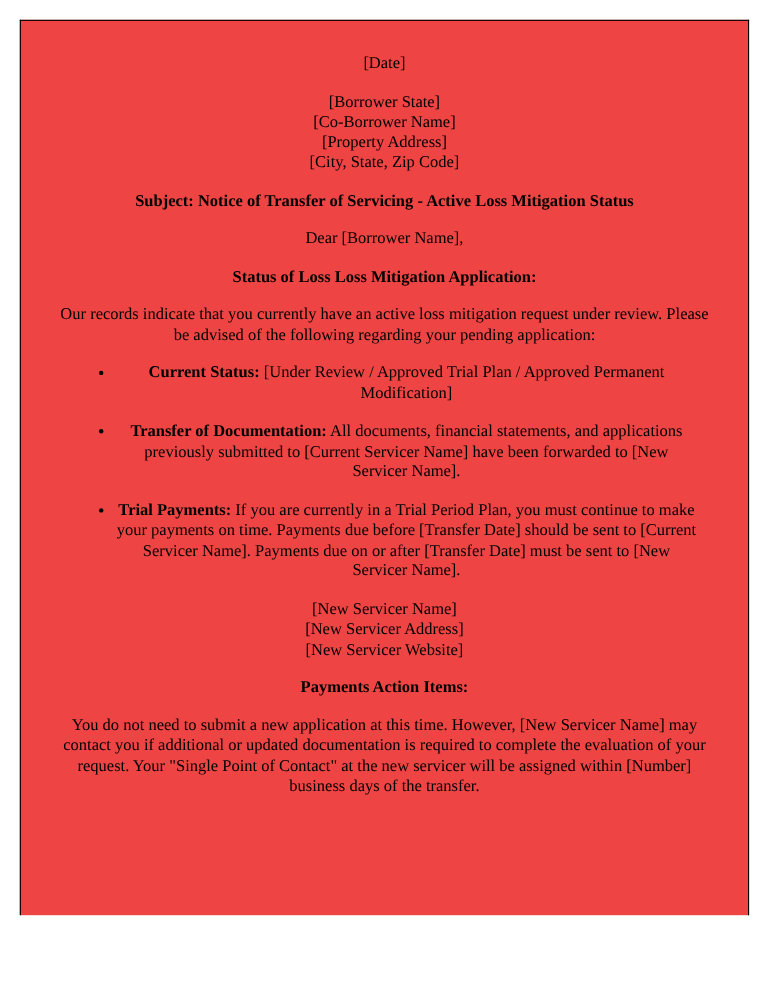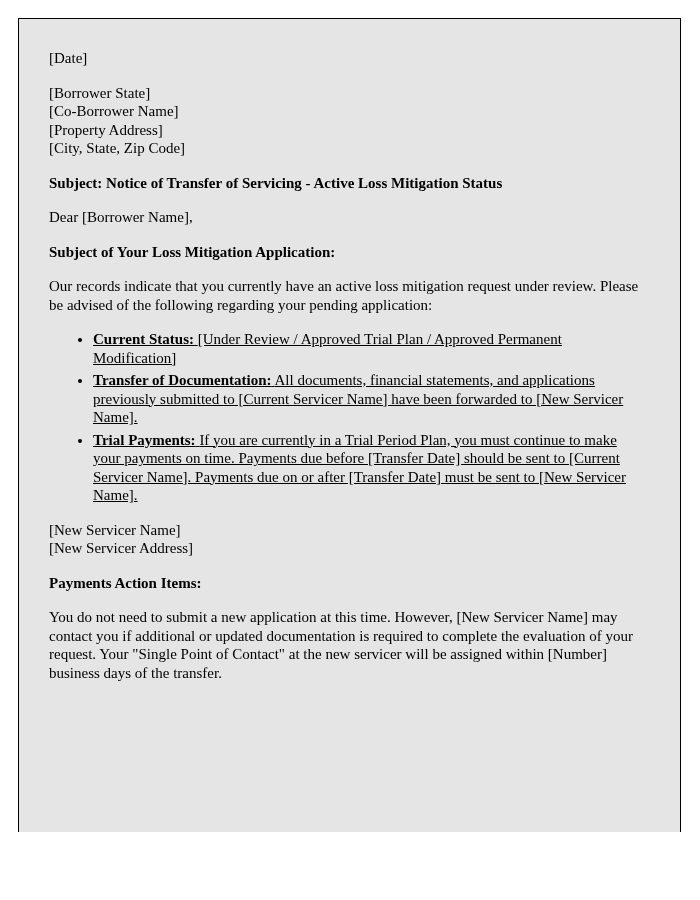--- a/index.html
+++ b/index.html
@@ -16,38 +16,39 @@
     overflow: hidden;
   }
   .page {
     position: absolute;
     left: 18px;
     top: 18px;
     width: 663px;
     height: 814px;
     border: 1px solid #000000;
     border-bottom: none;
-    background: #e5e5e5;
+    background: #ef4444;
     padding: 30px 30px 0 30px;
     overflow: hidden;
+    text-align: center;
   }
   .page, .page p, .page li, .page div {
     font-size: 15px;
     line-height: 18.5px;
     color: #000000;
   }
   .block { margin-bottom: 16px; }
   .line { display: block; }
   .bold { font-weight: bold; }
   ul.bullets {
     margin: 0 0 16px 0;
     padding-left: 40px;
     list-style-type: disc;
   }
-  ul.bullets li { margin: 4px; text-decoration: underline; }
+  ul.bullets li { margin: 16px; }
 </style>
 </head>
 <body>
 
 <div class="canvas">
   <div class="page">
 
     <p class="block">[Date]</p>
 
     <div class="block">
@@ -55,34 +56,35 @@
       <span class="line">[Co-Borrower Name]</span>
       <span class="line">[Property Address]</span>
       <span class="line">[City, State, Zip Code]</span>
     </div>
 
     <p class="block bold">Subject: Notice of Transfer of Servicing - Active Loss Mitigation Status</p>
 
     <p class="block">Dear [Borrower Name],</p>
 
 
-    <p class="block bold">Subject of Your Loss Mitigation Application:</p>
+    <p class="block bold">Status of Loss Loss Mitigation Application:</p>
 
     <p class="block">Our records indicate that you currently have an active loss mitigation request under review. Please be advised of the following regarding your pending application:</p>
 
     <ul class="bullets">
       <li><span class="bold">Current Status:</span> <span>[Under Review / Approved Trial Plan / Approved Permanent Modification]</span></li>
       <li><span class="bold">Transfer of Documentation:</span> <span>All documents, financial statements, and applications previously submitted to [Current Servicer Name] have been forwarded to [New Servicer Name].</span></li>
       <li><span class="bold">Trial Payments:</span> <span>If you are currently in a Trial Period Plan, you must continue to make your payments on time. Payments due before [Transfer Date] should be sent to [Current Servicer Name]. Payments due on or after [Transfer Date] must be sent to [New Servicer Name].</span></li>
     </ul>
 
 
     <div class="block">
       <span class="line">[New Servicer Name]</span>
       <span class="line">[New Servicer Address]</span>
+      <span class="line">[New Servicer Website]</span>
     </div>
 
     <p class="block bold">Payments Action Items:</p>
 
     <p class="block">You do not need to submit a new application at this time. However, [New Servicer Name] may contact you if additional or updated documentation is required to complete the evaluation of your request. Your "Single Point of Contact" at the new servicer will be assigned within [Number] business days of the transfer.</p>
 
   </div>
 </div>
 
 </body></html>

